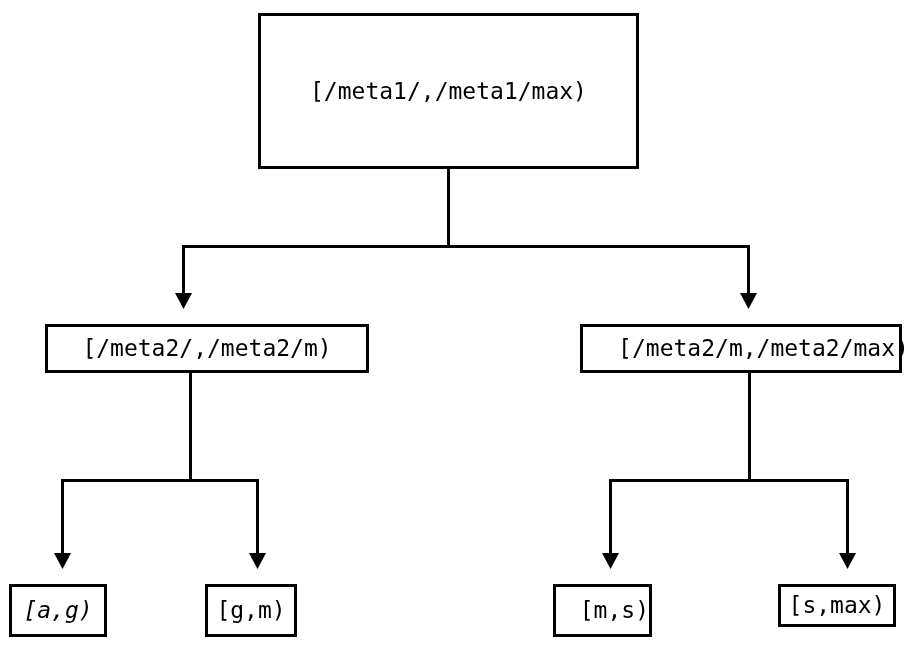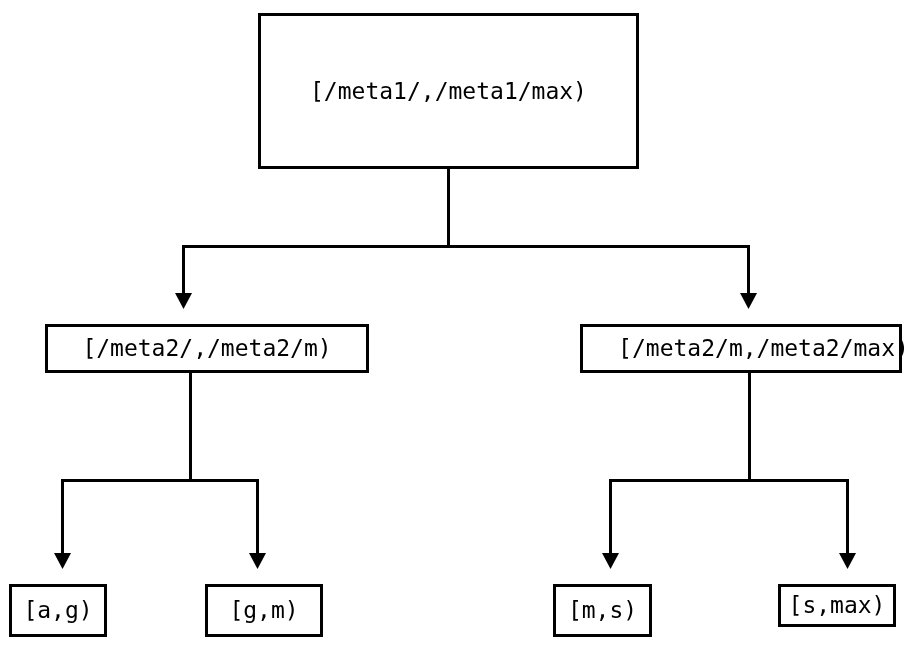--- a/index.html
+++ b/index.html
@@ -90,29 +90,29 @@
   </div>
 
   <div class="node-box" style="left:21px; top:324px; width:324px; height:49px;margin-left:24px;">
     <span class="node-label">[/meta2/,/meta2/m)</span>
   </div>
 
   <div class="node-box" style="left:580px; top:324px; width:322px; height:49px;padding-left:45px;">
     <span class="node-label">[/meta2/m,/meta2/max)</span>
   </div>
 
-  <div class="node-box" style="left:9px; top:584px; width:98px; height:53px;">
+  <div class="node-box" style="left:9px; top:584px; width:98px; height:53px;font-style:italic;">
     <span class="node-label">[a,g)</span>
   </div>
 
-  <div class="node-box" style="left:205px; top:584px; width:118px; height:53px;">
+  <div class="node-box" style="left:205px; top:584px; width:92px; height:53px;">
     <span class="node-label">[g,m)</span>
   </div>
 
-  <div class="node-box" style="left:553px; top:584px; width:99px; height:53px;">
+  <div class="node-box" style="left:553px; top:584px; width:99px; height:53px;justify-content:flex-end;">
     <span class="node-label">[m,s)</span>
   </div>
 
   <div class="node-box" style="left:778px; top:584px; width:118px; height:43px;">
     <span class="node-label">[s,max)</span>
   </div>
 
 </div>
 
 </body></html>

